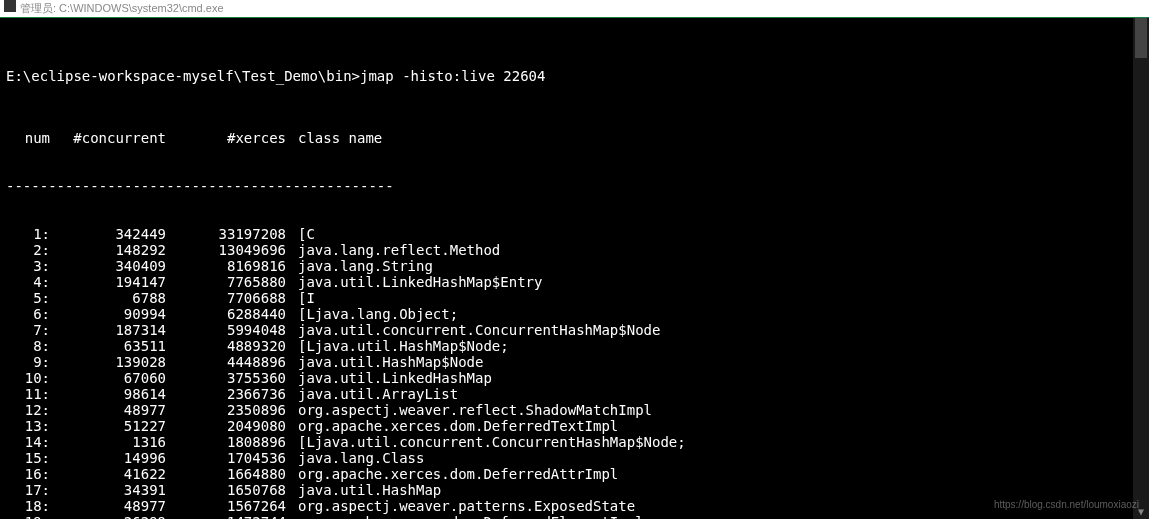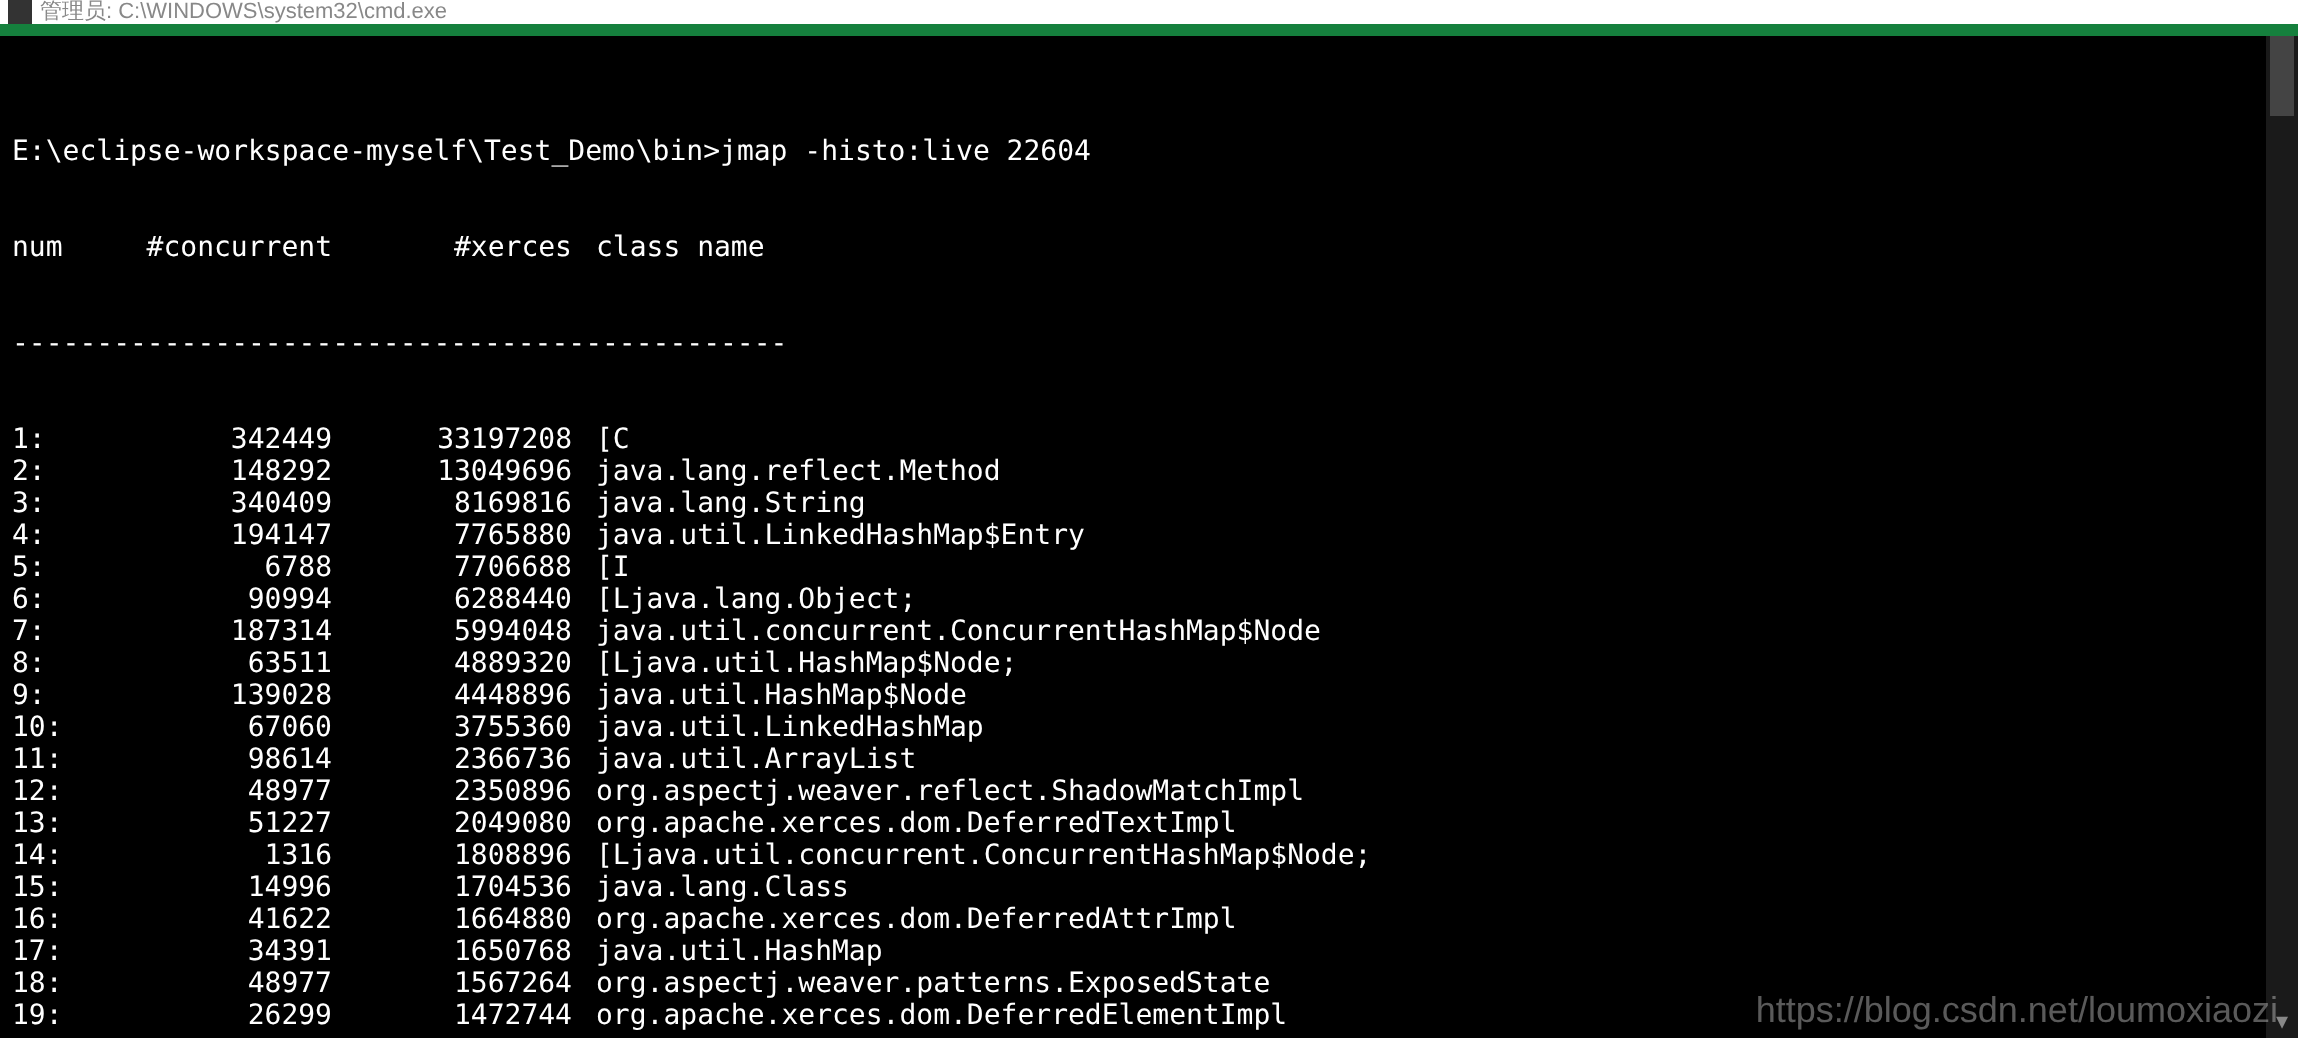--- a/index.html
+++ b/index.html
@@ -16,72 +16,74 @@
       width: 1149px;
       height: 519px;
       overflow: hidden;
       position: relative;
     }
     .titlebar {
       background: #fff;
       color: #888;
       height: 18px;
       display: flex;
-      align-items: center;
+      align-items: flex-start;
       padding: 0 4px;
       font-size: 11px;
       font-family: "Microsoft YaHei", sans-serif;
-      border-bottom: 6px solid #15803d;
+      border-bottom: 1px solid #15803d;
     }
     .titlebar .icon {
       width: 12px;
       height: 12px;
       background: #333;
       margin-right: 4px;
       display: inline-block;
     }
     .terminal {
       padding: 4px 6px;
       white-space: pre;
     }
     .prompt-line {
       margin-top: 14px;
+      margin-bottom: 14px;
     }
     .header-line {
       margin-bottom: 0;
     }
     .divider-line {
       margin-bottom: 0;
     }
     .row {
       display: flex;
     }
     .col-num {
       width: 50px;
+      text-align: right;
       padding-right: 6px;
     }
     .col-inst {
       width: 110px;
       text-align: right;
     }
     .col-bytes {
       width: 120px;
       text-align: right;
     }
     .col-class {
       padding-left: 12px;
       text-align: right;
     }
     .watermark {
       position: absolute;
       bottom: 6px;
       right: 10px;
       color: rgba(200,200,200,0.45);
       font-family: "Microsoft YaHei", Arial, sans-serif;
-      font-size: 18px;
+      font-size: 10px;
       pointer-events: none;
     }
     .scrollbar {
       position: absolute;
       right: 0;
       top: 18px;
       bottom: 0;
       width: 16px;
       background: #1a1a1a;
     }

